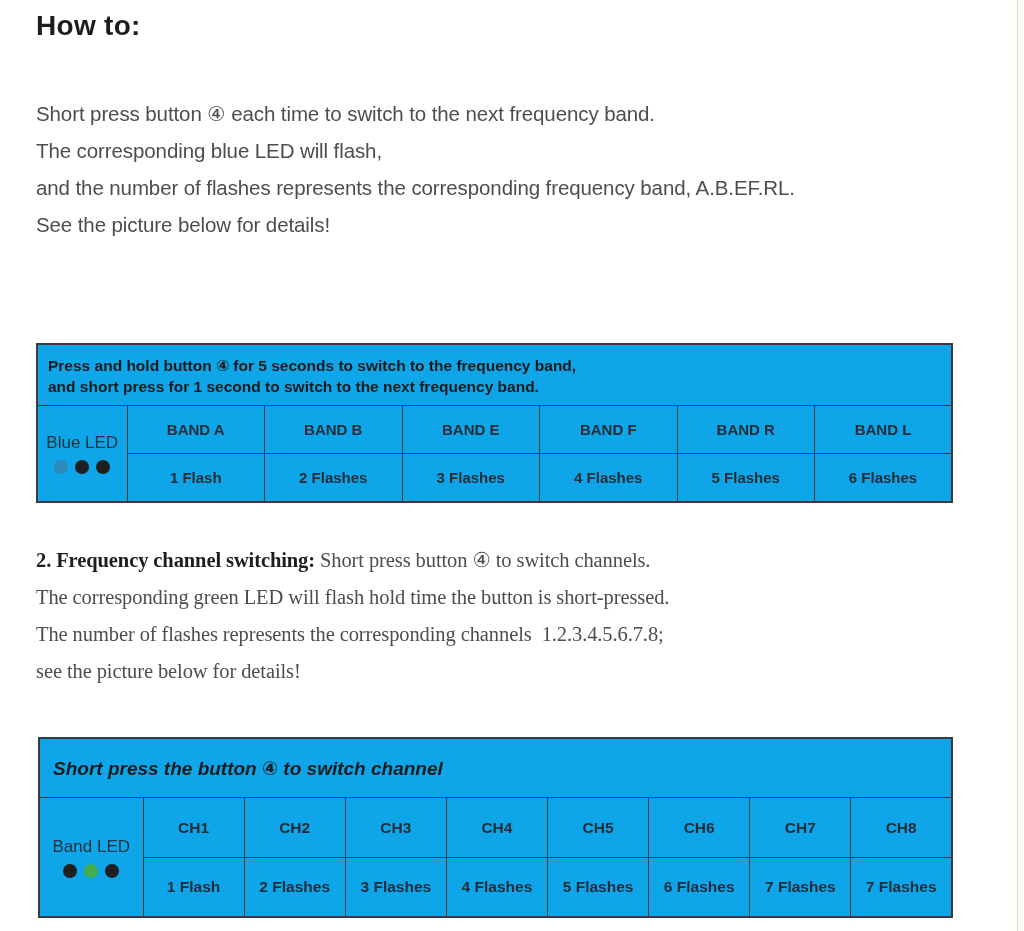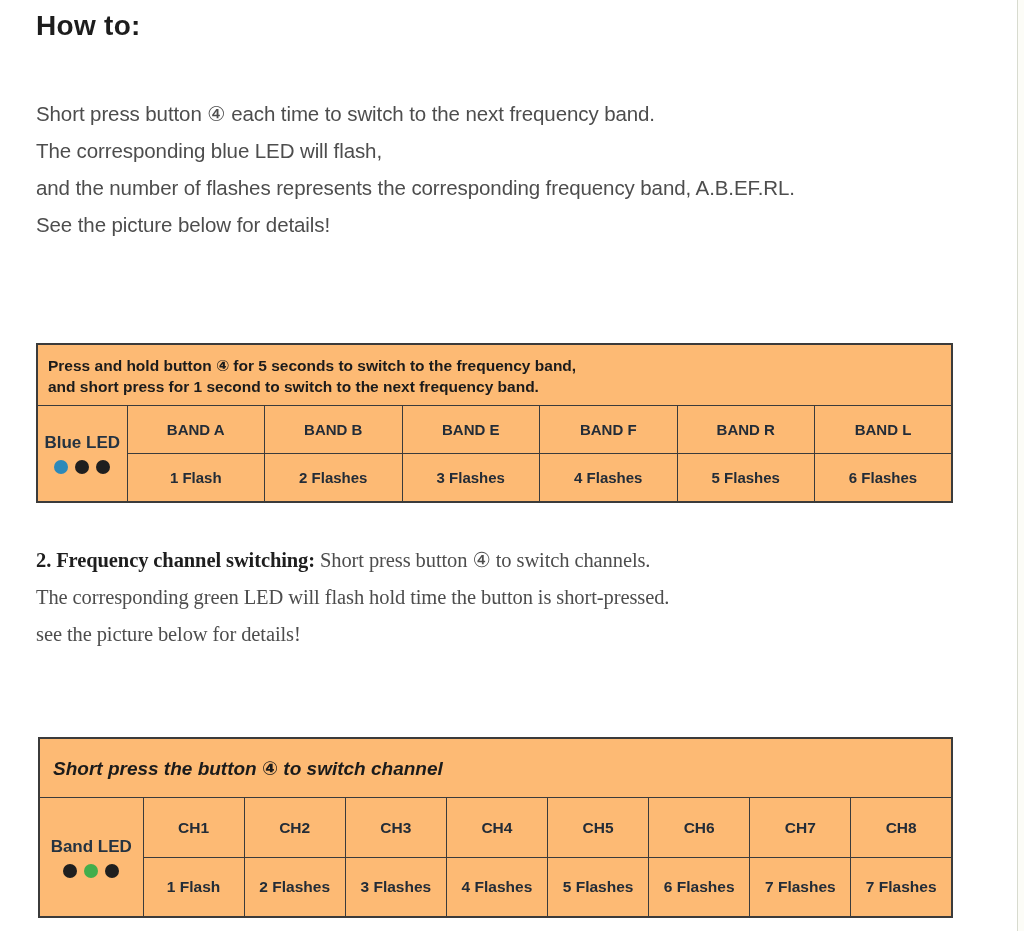--- a/index.html
+++ b/index.html
@@ -8,36 +8,36 @@
   .page-edge { position:absolute; top:0; right:0; width:6px; height:100%; background:#fcfcf7; border-left:1px solid #d8dbcf; }
 
   .title { position:absolute; left:36px; top:10px; font-size:28px; font-weight:700; color:#1d1d1d; letter-spacing:0.3px; }
 
   .para { position:absolute; left:36px; color:#4d4d4d; font-size:20.5px; line-height:37px; letter-spacing:-0.1px; }
   .para .line { white-space:pre; }
   .para .bold-lead { color:#1e1e1e; font-weight:700; }
   .para1 { top:95px; }
   .para2 { top:542px;font-family:Liberation Serif, serif; }
 
-  table { border-collapse:collapse; table-layout:fixed; background:#fdba74; }
+  table { border-collapse:collapse; table-layout:fixed; background:#0ea5e9; }
   .band-table { position:absolute; left:36px; top:343px; width:917px; border:2px solid #3b3b3b; }
   .channel-table { position:absolute; left:38px; top:737px; width:915px; border:2px solid #3b3b3b; }
   td { border:1.5px solid #3b3b3b; text-align:center; vertical-align:middle; color:#232c37; overflow:hidden; }
 
   .band-caption { height:54px; text-align:left; padding:4px 8px 2px 10px; font-size:15.5px; line-height:21px; font-weight:600; color:#1b1b1b; }
   .band-caption .cap-line { white-space:pre; }
   .band-hdr  { height:45px; font-size:15px; font-weight:600; }
   .band-val  { height:45px; font-size:15px; font-weight:600; }
 
   .chan-caption { height:58px; text-align:left; padding:0 8px 0 13px; font-size:19px; font-weight:600; color:#1b1b1b;font-style:italic; }
   .chan-hdr  { height:57px; font-size:15.5px; font-weight:600; }
   .chan-val  { height:56px; font-size:15.5px; font-weight:600; }
 
   .led-cell { padding:0; }
-  .led-label { font-size:17px; font-weight:700; color:#253341; }
+  .led-label { font-size:17px; font-weight:400; color:#253341; }
   .led-dots { display:flex; justify-content:center; gap:7px; margin-top:7px; }
   .led-dot { width:14px; height:14px; border-radius:50%; }
 </style>
 </head>
 <body>
 
 <div class="page">
   <div class="page-edge"></div>
 
   <div class="title">How to:</div>
@@ -89,20 +89,21 @@
       <td class="band-val">4 Flashes</td>
       <td class="band-val">5 Flashes</td>
       <td class="band-val">6 Flashes</td>
     </tr>
   </tbody>
     </table>
 
   <div class="para para2">
     <div class="line"><span class="bold-lead">2. Frequency channel switching:</span><span> Short press button ④ to switch channels.</span></div>
     <div class="line">The corresponding green LED will flash hold time the button is short-pressed.</div>
+    <div class="line">The number of flashes represents the corresponding channels  1.2.3.4.5.6.7.8;</div>
     <div class="line">see the picture below for details!</div>
   </div>
 
   <table class="channel-table">
     <colgroup>
       <col style="width:104px">
       <col>
         <col>
         <col>
         <col>

